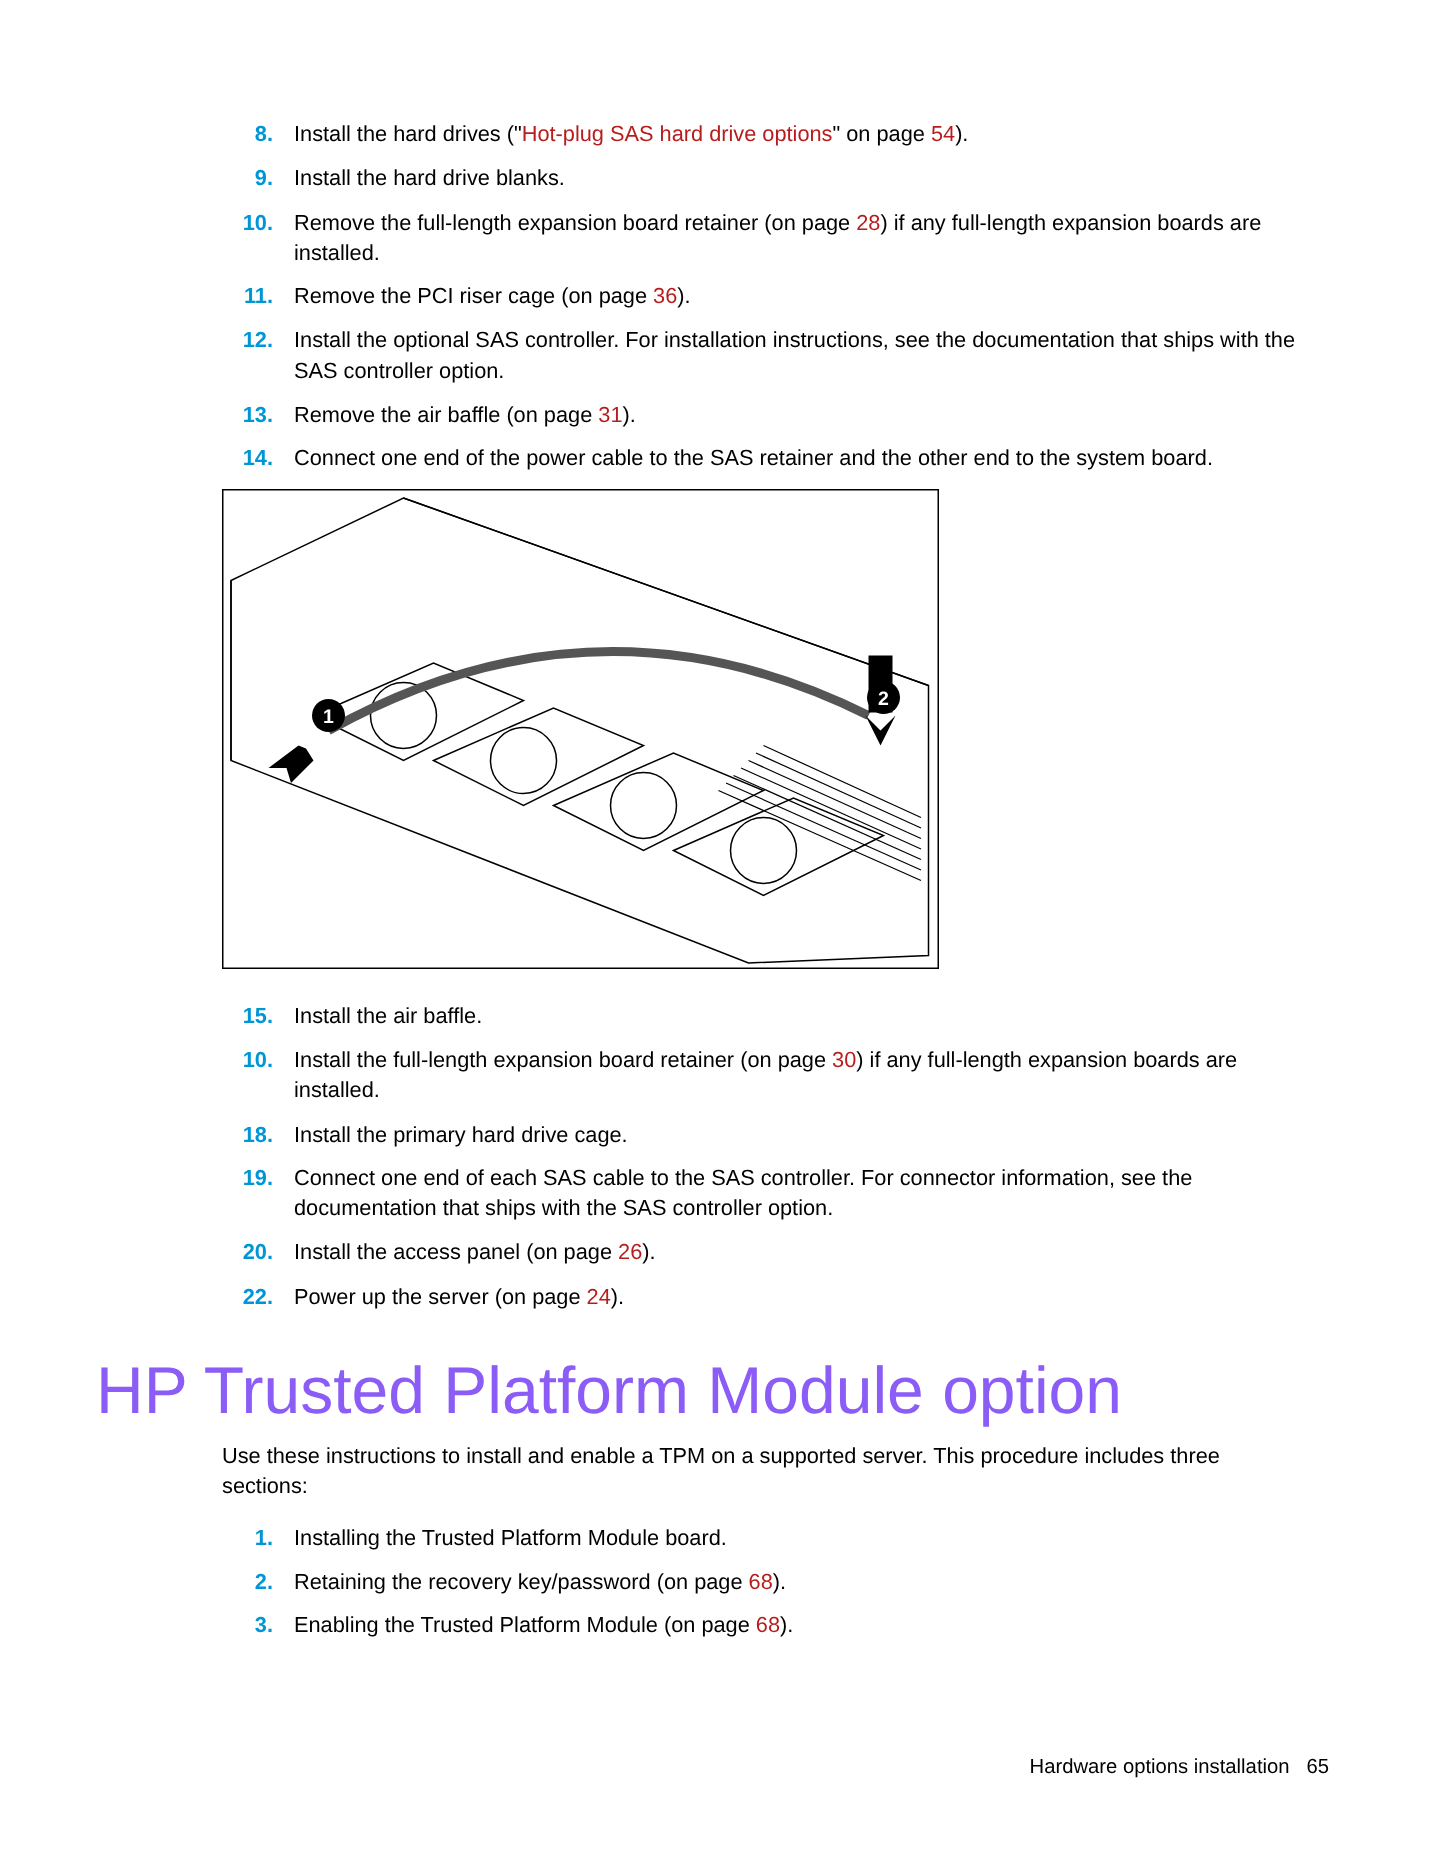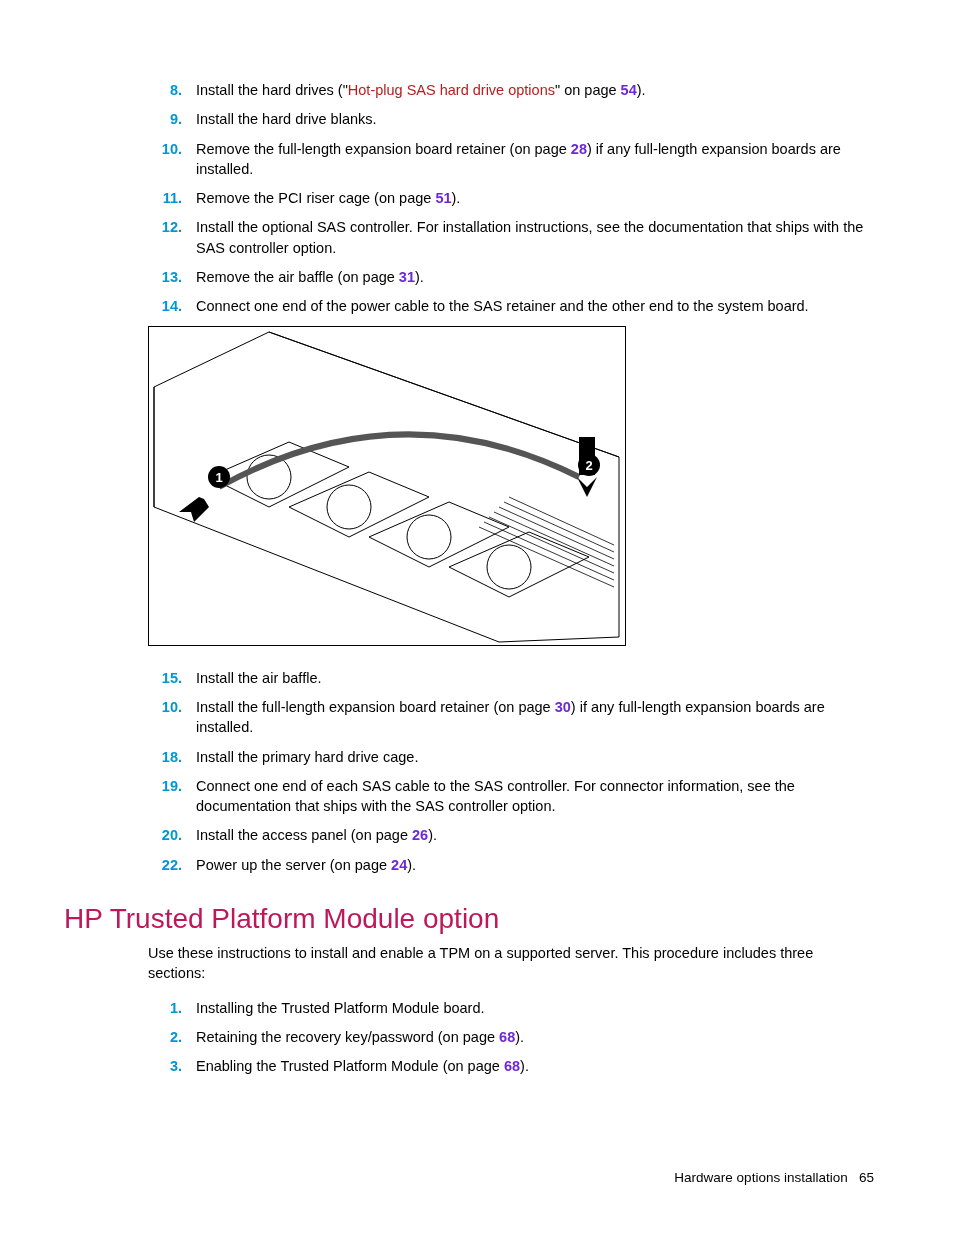--- a/index.html
+++ b/index.html
@@ -39,51 +39,50 @@
     padding-right: 14px;
     font-size: 14.5px;
   }
   .item-text {
     flex: 1;
   }
   .link {
     color: #b91c1c;
   }
   .link-page {
-    color: #6d28d9;
-    font-weight: bold;
+    color: #b91c1c;
   }
   .figure-placeholder {
     margin: 8px 0 12px 68px;
     width: 476px;
     height: 318px;
     border: 1px solid #000;
     position: relative;
     background: #fff;
     overflow: hidden;
   }
   .figure-placeholder svg {
     width: 100%;
     height: 100%;
   }
   .heading {
     font-family: Arial, Helvetica, sans-serif;
     font-weight: normal;
-    color: #be185d;
-    font-size: 28px;
+    color: #8b5cf6;
+    font-size: 44px;
     margin: 28px 0 8px -16px;
   }
   .body-text {
     margin: 0 0 14px 68px;
     line-height: 1.4;
   }
   .footer {
     position: absolute;
     bottom: 50px;
-    right: 80px;
+    right: 68px;
     font-size: 13.5px;
   }
 </style>
 </head>
 <body>
 
 <div class="page">
 
   <ul class="ol" style="margin-left:68px;">
     <li>
@@ -98,21 +97,21 @@
     </li>
     <li>
       <span class="num">10.</span>
       <span class="item-text">
         <span>Remove the full-length expansion board retainer (on page </span><span class="link-page">28</span><span>) if any full-length expansion boards are installed.</span>
       </span>
     </li>
     <li>
       <span class="num">11.</span>
       <span class="item-text">
-        <span>Remove the PCI riser cage (on page </span><span class="link-page">51</span><span>).</span>
+        <span>Remove the PCI riser cage (on page </span><span class="link-page">36</span><span>).</span>
       </span>
     </li>
     <li>
       <span class="num">12.</span>
       <span class="item-text">Install the optional SAS controller. For installation instructions, see the documentation that ships with the SAS controller option.</span>
     </li>
     <li>
       <span class="num">13.</span>
       <span class="item-text">
         <span>Remove the air baffle (on page </span><span class="link-page">31</span><span>).</span>

